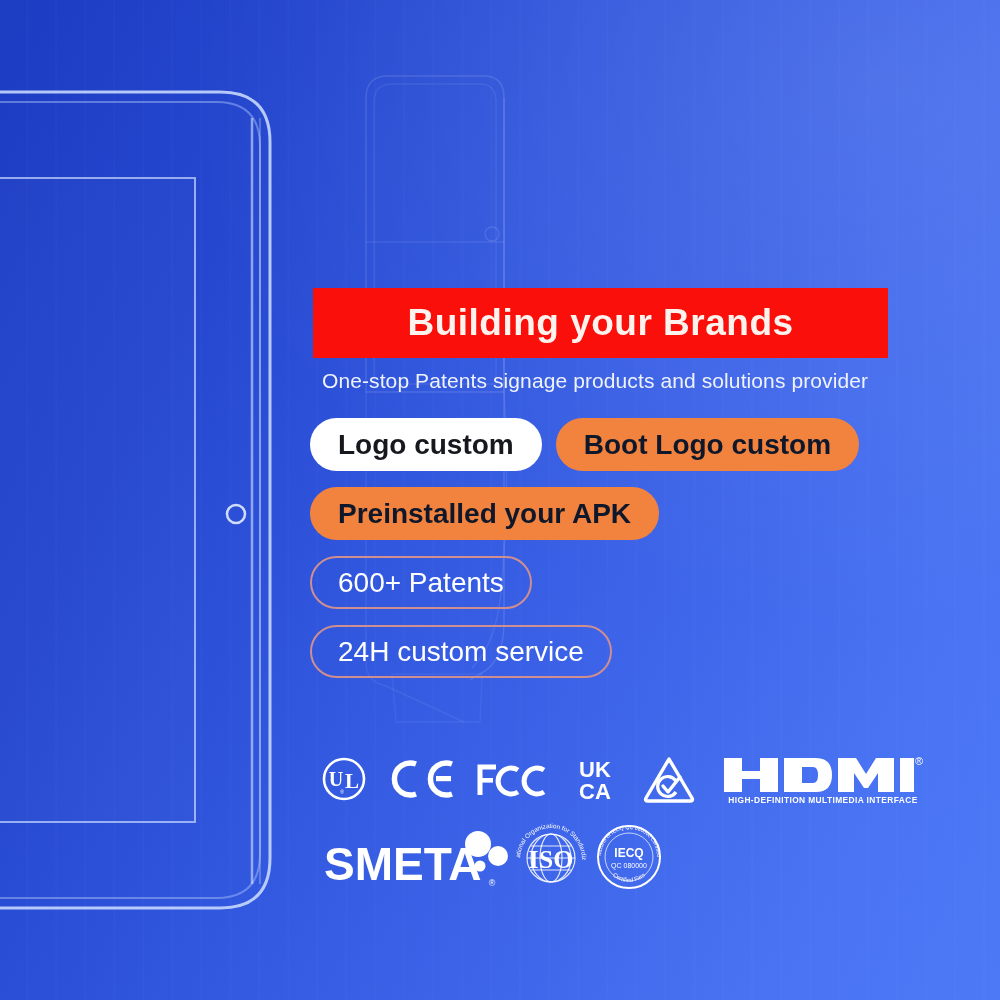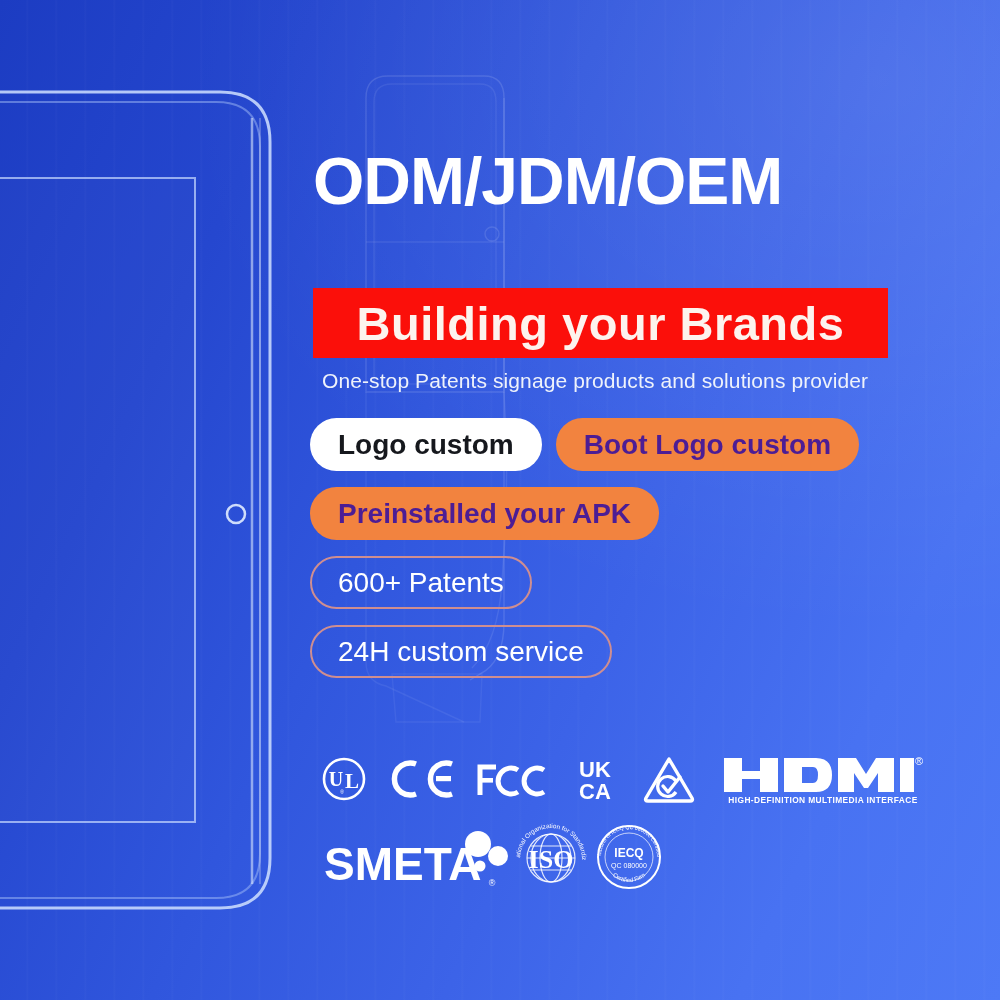--- a/index.html
+++ b/index.html
@@ -63,42 +63,42 @@
     letter-spacing:-1px; line-height:1; white-space:nowrap;
   }
 
   #headline-band {
     position:absolute; left:3px; top:288px;
     width:575px; height:70px;
     background:#fb0f0a;
     display:flex; align-items:center; justify-content:center;
   }
   #headline {
-    font-size:47px; font-weight:bold; color:#fdf3ee;
+    font-size:37px; font-weight:bold; color:#fdf3ee;
     letter-spacing:.5px; white-space:nowrap;
   }
 
   #subtitle {
     position:absolute; left:12px; top:369px;
     font-size:21px; color:#eef2fb; white-space:nowrap;
     letter-spacing:.1px;
   }
 
   
   #pills { position:absolute; left:0px; top:418px; width:600px; }
   .pill-row { display:flex; align-items:center; gap:14px; margin-bottom:16px; }
   .pill {
     display:inline-flex; align-items:center; justify-content:center;
     height:53px; padding:16px 26px;
     border-radius:27px;
     font-size:28px; white-space:nowrap;
     border:2px solid transparent;
   }
   .pill.white { background:#ffffff; color:#16181d; font-weight:bold; }
-  .pill.orange { background:#f2833f; color:#4c1d95; font-weight:bold; }
+  .pill.orange { background:#f2833f; color:#0f172a; font-weight:bold; }
   .pill.outline { background:transparent; color:#ffffff; border-color:#cf8e90; font-weight:normal; }
 
   
   #certs { position:absolute; left:10px; top:748px; width:600px; }
   #cert-row-1 { display:flex; align-items:center; gap:18px; height:62px; }
   #cert-row-2 { display:flex; align-items:flex-end; height:78px; margin-top:6px; }
   .cert { display:block; }
   .cert svg { display:block; }
 </style>
 </head>
@@ -133,21 +133,20 @@
 
       <path d="M392 60 L392 826" stroke="rgba(230,240,255,0.55)" stroke-width="2.5"></path>
       <path d="M400 60 L400 826" stroke="rgba(255,255,255,0.30)" stroke-width="1.5"></path>
 
       <circle cx="376" cy="456" r="9" stroke="rgba(225,236,255,0.9)" stroke-width="2.5"></circle>
     </svg>
   </div>
 
   <div id="content">
 
-    <div id="title">ODM/JDM/OEM</div>
 
     <div id="headline-band">
       <span id="headline">Building your Brands</span>
     </div>
 
     <div id="subtitle">One-stop Patents signage products and solutions provider</div>
 
     <div id="pills">
       <div class="pill-row">
         <span class="pill white">Logo custom</span>

